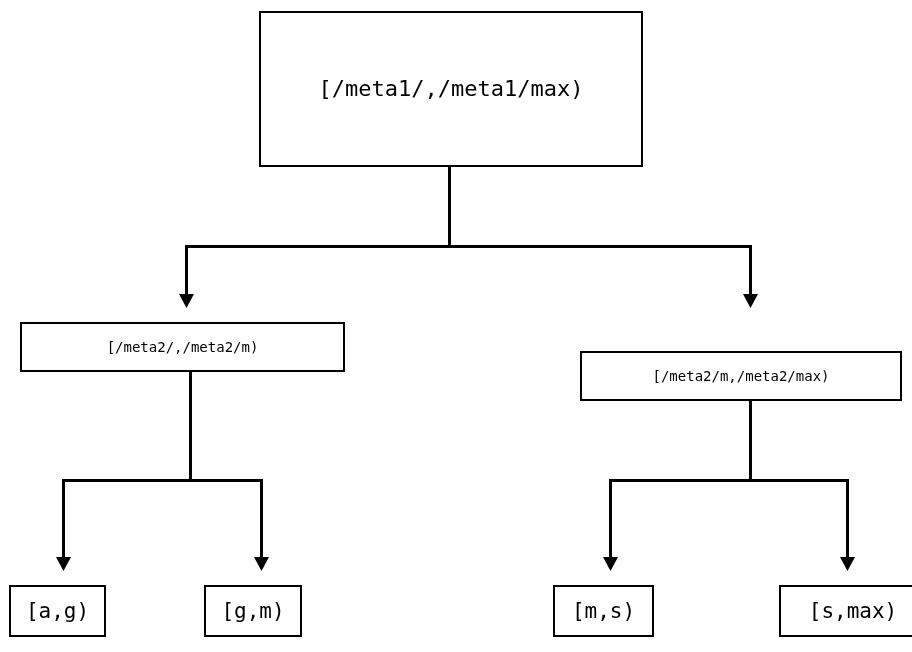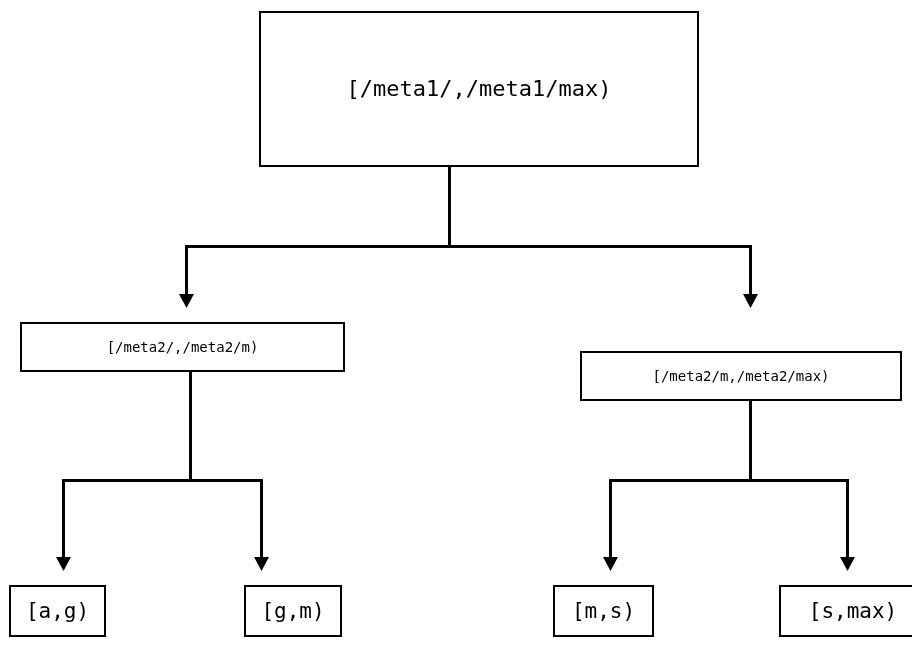--- a/index.html
+++ b/index.html
@@ -42,21 +42,21 @@
     font-family: "DejaVu Sans Mono", "Liberation Mono", monospace;
     white-space: pre;
     letter-spacing: 0px;
     line-height: 1;
     color: #000000;
   }
   
   #node-root {
     left: 259px;
     top: 11px;
-    width: 440px;
+    width: 384px;
     height: 156px;
   }
   #node-root .node-label { font-size: 22px; }
   
   #node-mid-left {
     left: 20px;
     top: 322px;
     width: 325px;
     height: 50px;
   }
@@ -74,21 +74,20 @@
     left: 9px;
     top: 585px;
     width: 97px;
     height: 52px;
   }
   #node-leaf-gm {
     left: 204px;
     top: 585px;
     width: 98px;
     height: 52px;
-    margin-left: 40px;
   }
   #node-leaf-ms {
     left: 553px;
     top: 585px;
     width: 101px;
     height: 52px;
   }
   #node-leaf-smax {
     left: 779px;
     top: 585px;

